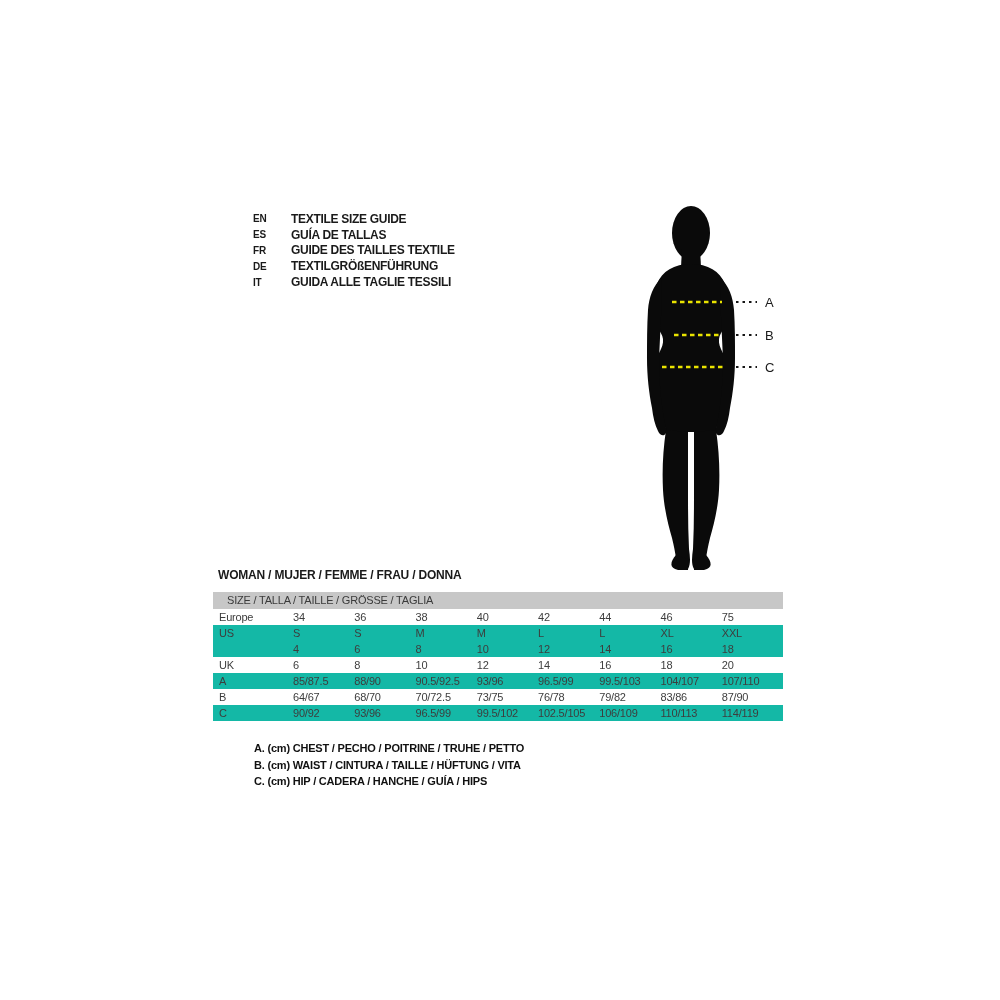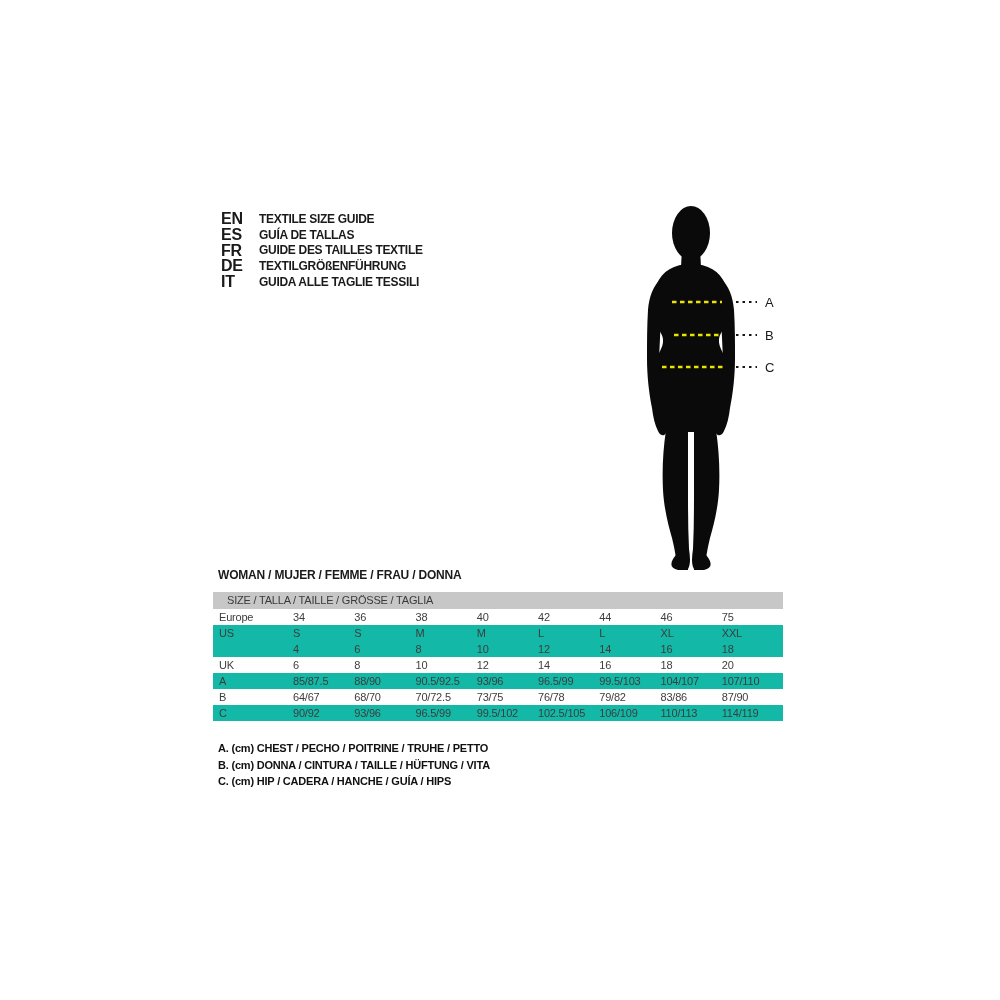--- a/index.html
+++ b/index.html
@@ -21,23 +21,24 @@
     top: 211px;
     color: #1a1a1a;
   }
   .lang-row {
     display: flex;
     height: 15.8px;
     align-items: center;
   }
   .lang-code {
     width: 38px;
-    font-size: 16px;
-    font-weight: bold;
-    letter-spacing: -0.2px;
+    font-size: 10px;
+    font-weight: bold;
+    letter-spacing: -0.2px;
+    margin-left: 32px;
   }
   .lang-label {
     font-size: 12px;
     font-weight: bold;
     letter-spacing: -0.3px;
     white-space: nowrap;
   }
 
   
   .figure-wrap {
@@ -96,20 +97,21 @@
     top: 740px;
     color: #111111;
   }
   .note-line {
     font-size: 11px;
     font-weight: bold;
     letter-spacing: -0.2px;
     height: 16.5px;
     line-height: 16.5px;
     white-space: nowrap;
+    margin-left: 36px;
   }
 </style>
 </head>
 <body>
 
 <div class="canvas">
 
   <div class="lang-block">
     <div class="lang-row">
       <span class="lang-code">EN</span>
@@ -260,17 +262,17 @@
       <div class="st-cell">99.5/102</div>
       <div class="st-cell">102.5/105</div>
       <div class="st-cell">106/109</div>
       <div class="st-cell">110/113</div>
       <div class="st-cell">114/119</div>
     </div>
   </div>
 
   <div class="notes">
     <div class="note-line">A. (cm) CHEST / PECHO / POITRINE / TRUHE / PETTO</div>
-    <div class="note-line">B. (cm) DONNA / CINTURA / TAILLE / HÜFTUNG / VITA</div>
+    <div class="note-line">B. (cm) WAIST / CINTURA / TAILLE / HÜFTUNG / VITA</div>
     <div class="note-line">C. (cm) HIP / CADERA / HANCHE / GUÍA / HIPS</div>
   </div>
 
 </div>
 
 </body></html>

